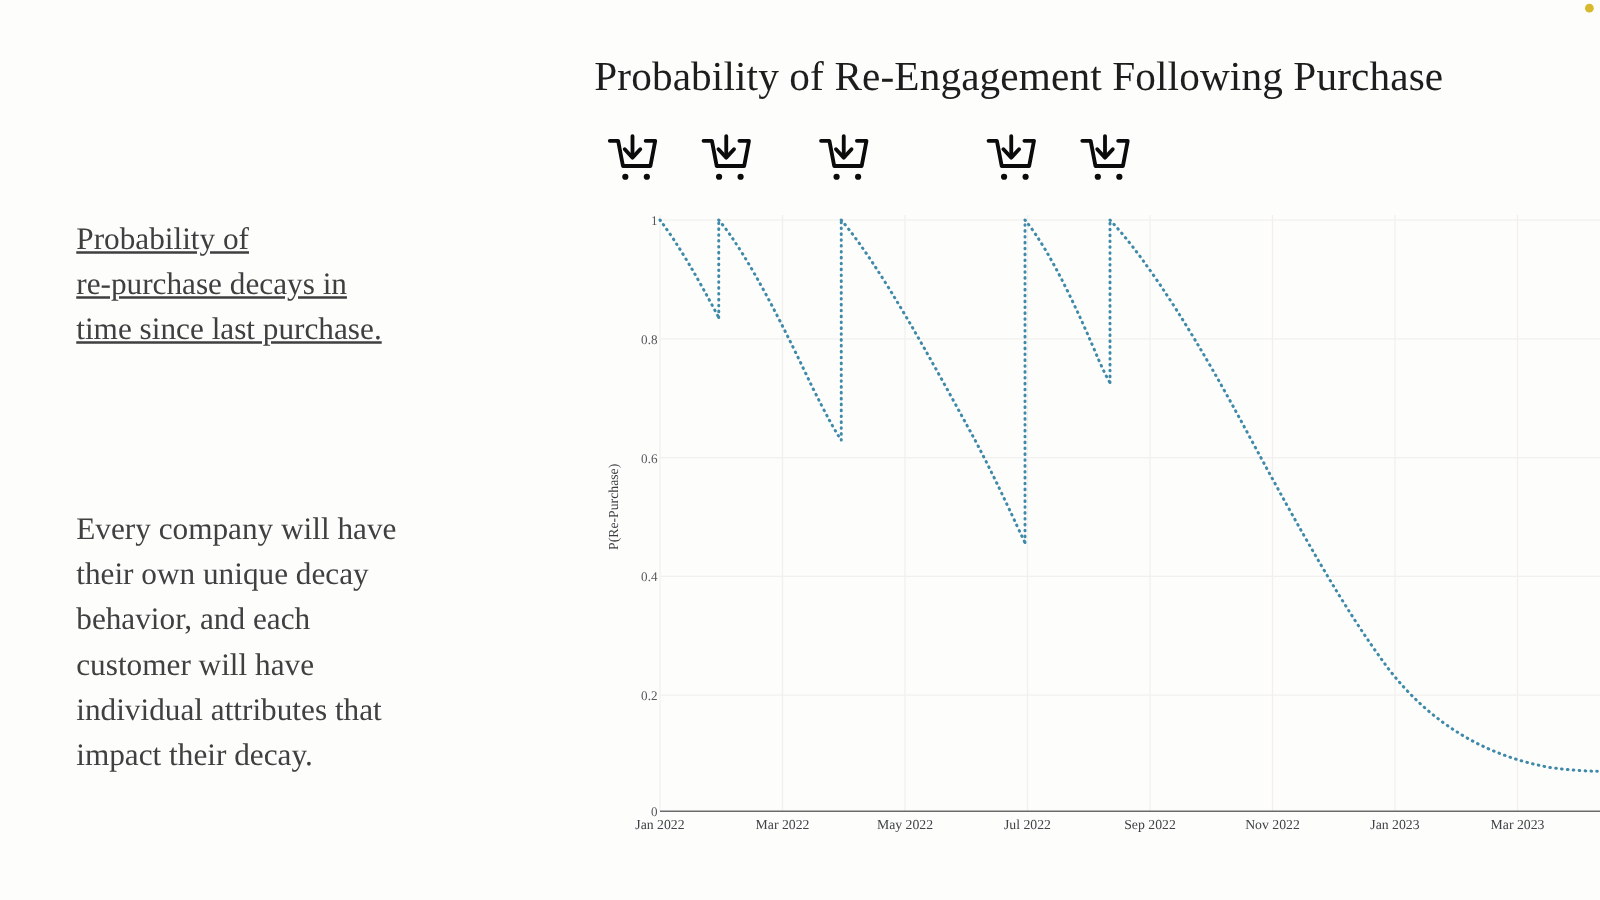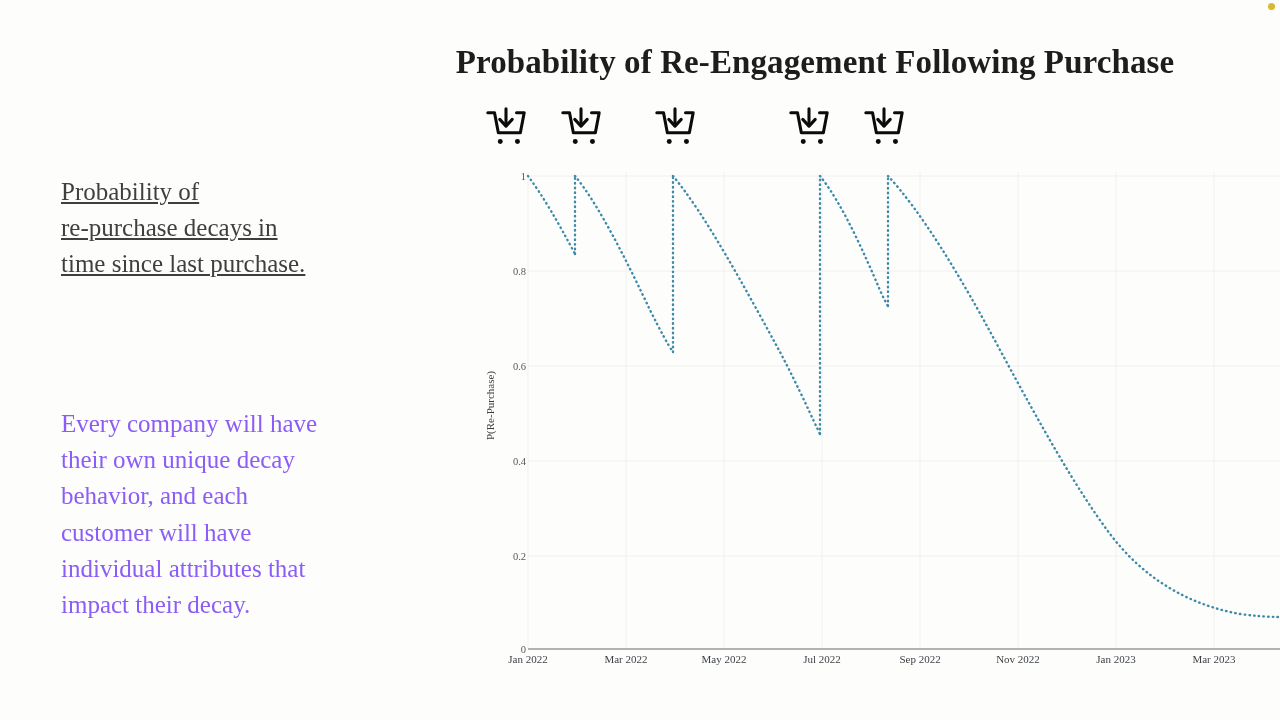--- a/index.html
+++ b/index.html
@@ -34,21 +34,21 @@
 
   
   .slide-title {
     position: absolute;
     left: 410px;
     top: 44px;
     width: 810px;
     text-align: center;
     font-family: "Liberation Serif", "DejaVu Serif", serif;
     font-size: 33px;
-    font-weight: 700;
+    font-weight: 400;
     color: #1d1d1d;
     letter-spacing: 0.1px;
     white-space: nowrap;
   }
 
   
   .body-text {
     position: absolute;
     left: 61px;
     font-family: "Liberation Serif", "DejaVu Serif", serif;
@@ -111,21 +111,21 @@
 <div id="slide" style="background: rgb(253, 253, 252);">
 
   <div class="corner-dot" style="background: rgb(216, 185, 44);"></div>
 
   <div class="slide-title">Probability of Re-Engagement Following Purchase</div>
 
   <div class="body-text" id="para-1" style="color: rgb(63, 63, 63); text-decoration: underline;">Probability of
 re-purchase decays in
 time since last purchase.</div>
 
-  <div class="body-text" id="para-2" style="color: #8b5cf6;">Every company will have
+  <div class="body-text" id="para-2" style="color: #404040;">Every company will have
 their own unique decay
 behavior, and each
 customer will have
 individual attributes that
 impact their decay.</div>
 
   <div class="chart-area">
     <svg class="chart-svg" width="1280" height="720" viewBox="0 0 1280 720">
 
       <g stroke="#f1f0ee" stroke-width="1">

